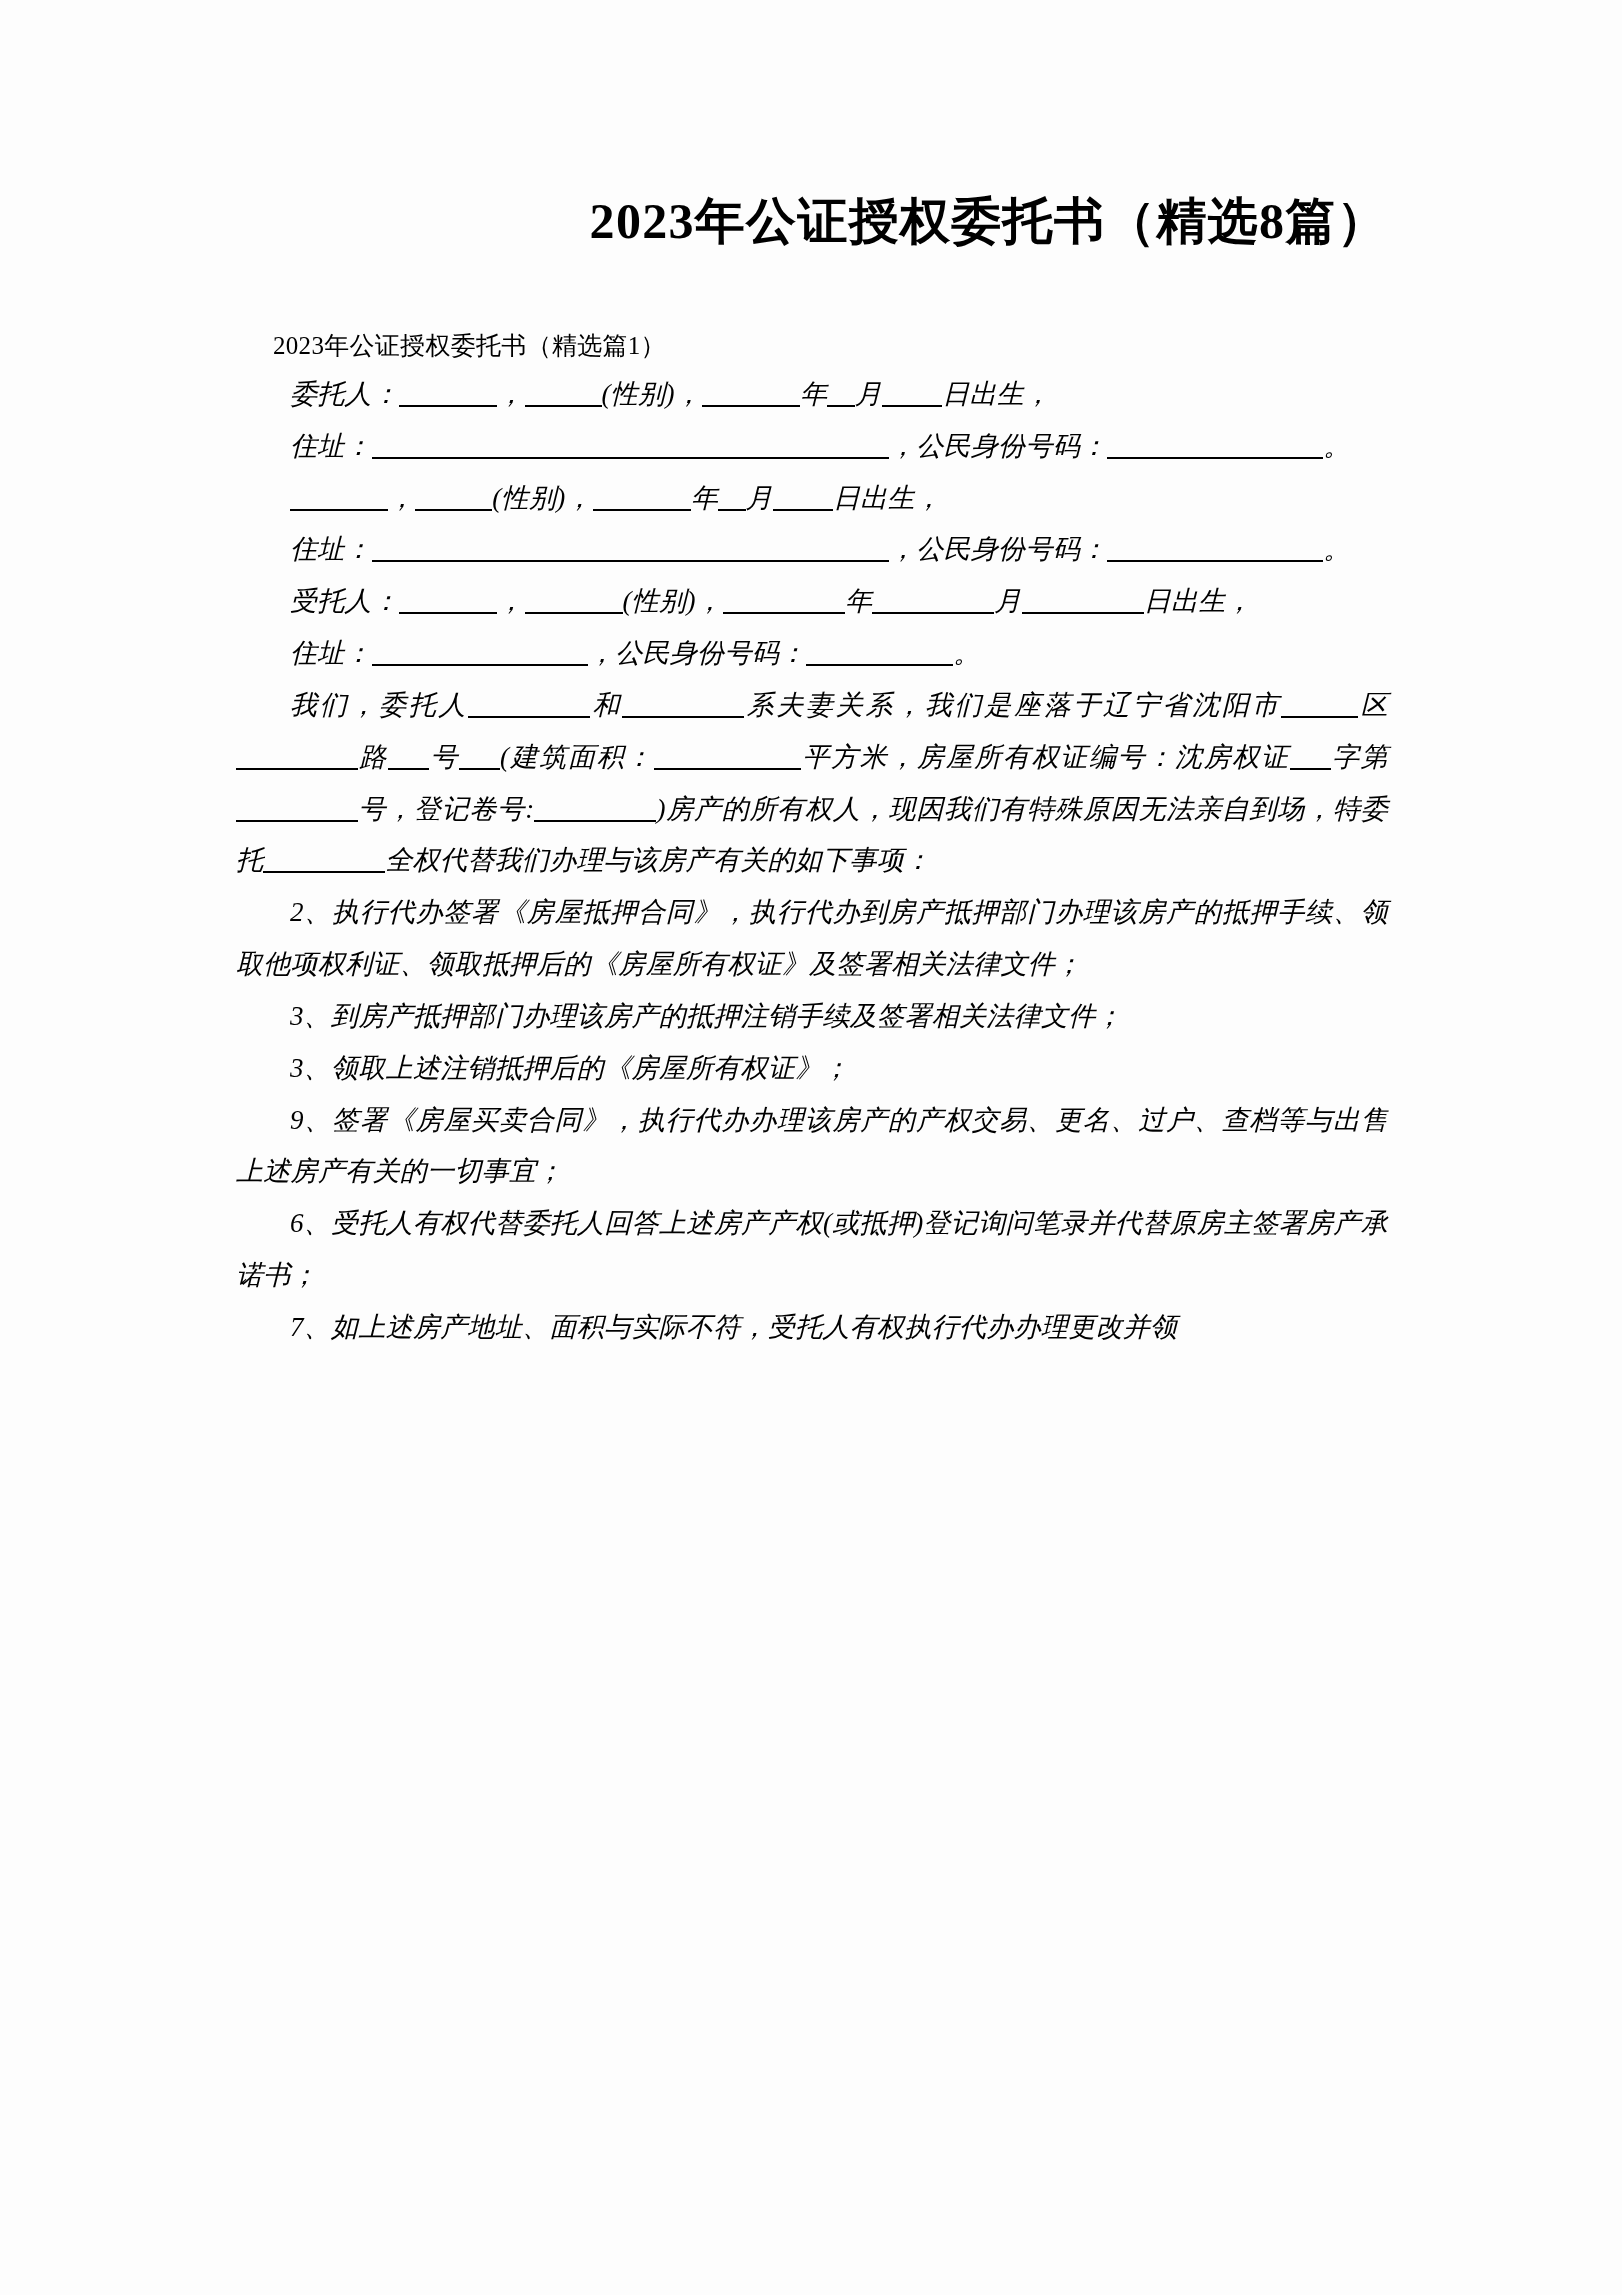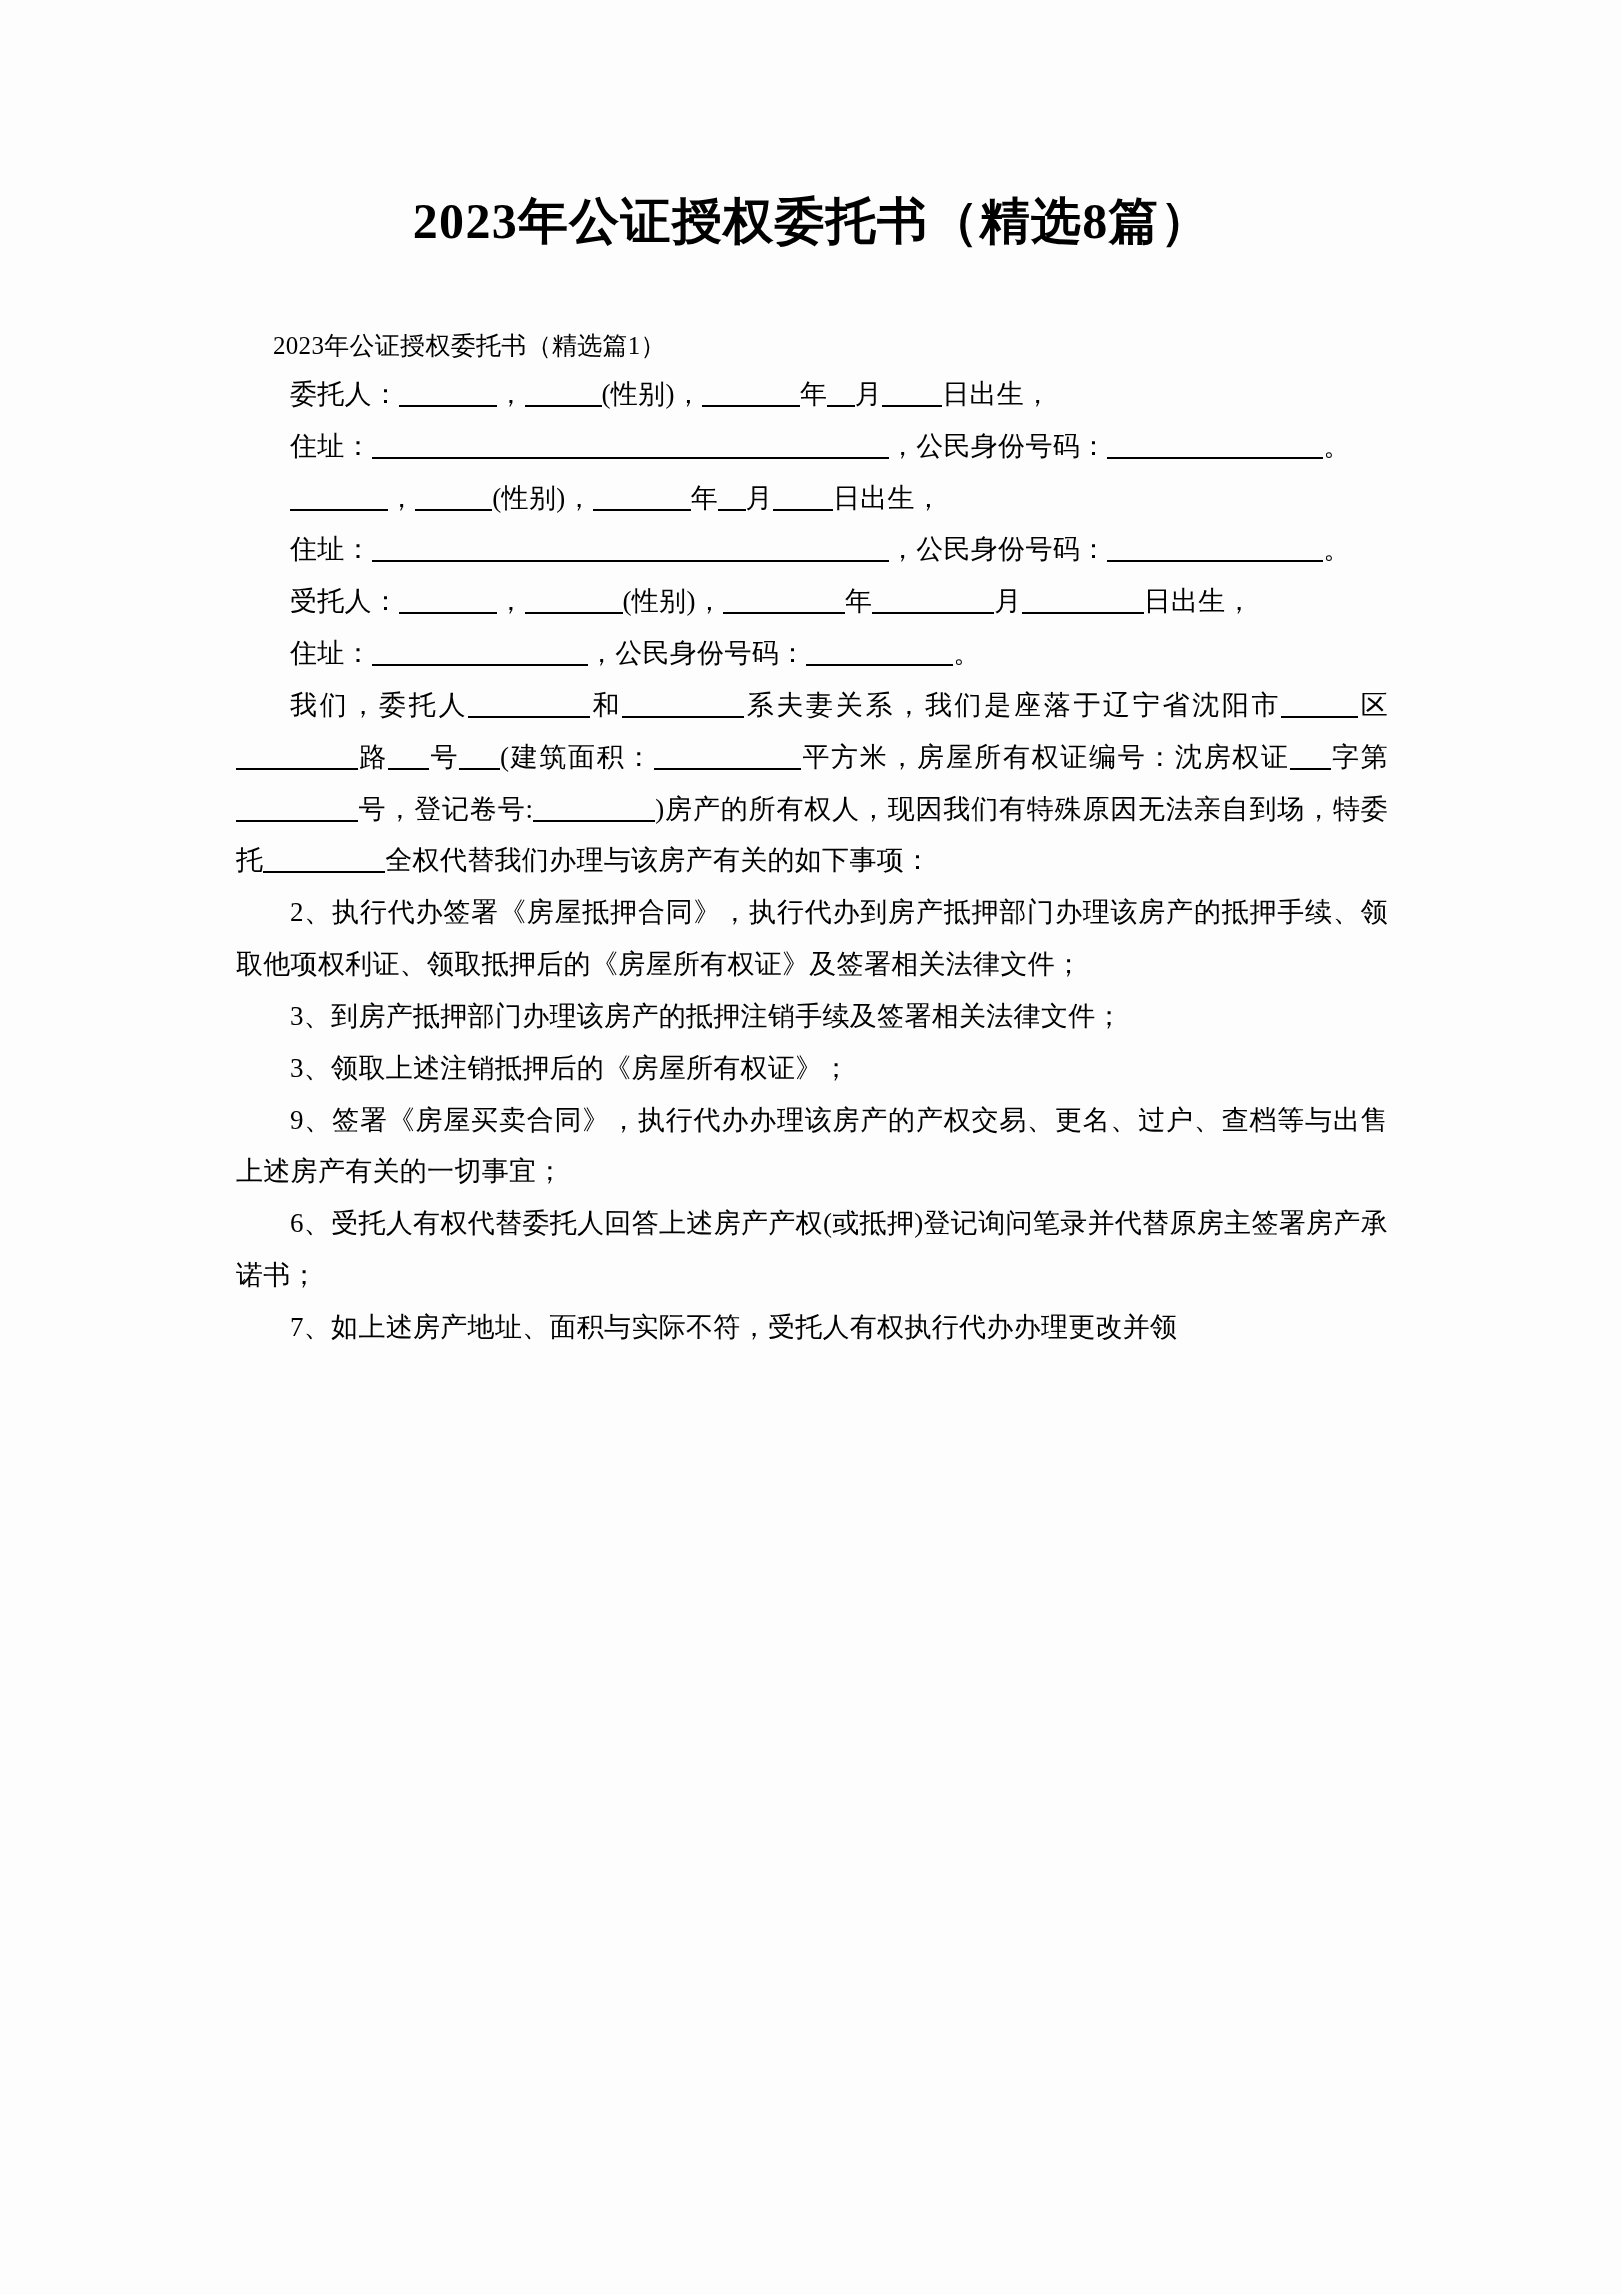--- a/index.html
+++ b/index.html
@@ -21,21 +21,21 @@
   }
   .content {
     position: absolute;
     left: 236px;
     top: 0;
     width: 1152px;
   }
   .doc-title {
     font-size: 50px;
     font-weight: 700;
-    text-align: center;
+    text-align: right;
     letter-spacing: 1.3px;
     margin: 0;
     padding-top: 190px;
     line-height: 1.25;
     font-family: "Liberation Serif", "DejaVu Serif", serif;
   }
   .subtitle {
     font-size: 25px;
     line-height: 1.9;
     margin: 0;
@@ -43,20 +43,21 @@
     padding-left: 37px;
     letter-spacing: 0.3px;
   }
   .para {
     font-size: 27px;
     line-height: 1.92;
     margin: 0;
     text-align: justify;
     text-justify: inter-ideograph;
     letter-spacing: 0.3px;
+    font-style: italic;
   }
   .indent {
     text-indent: 54px;
   }
   
   .bl {
     display: inline-block;
     border-bottom: 2px solid #000;
     vertical-align: -3.9px;
     height: 19.6px;

